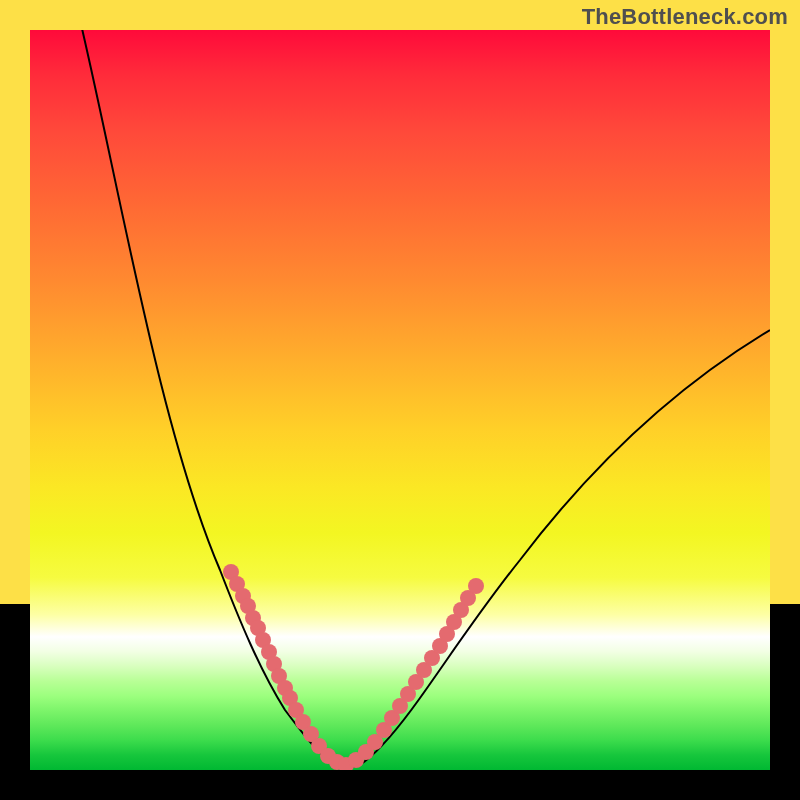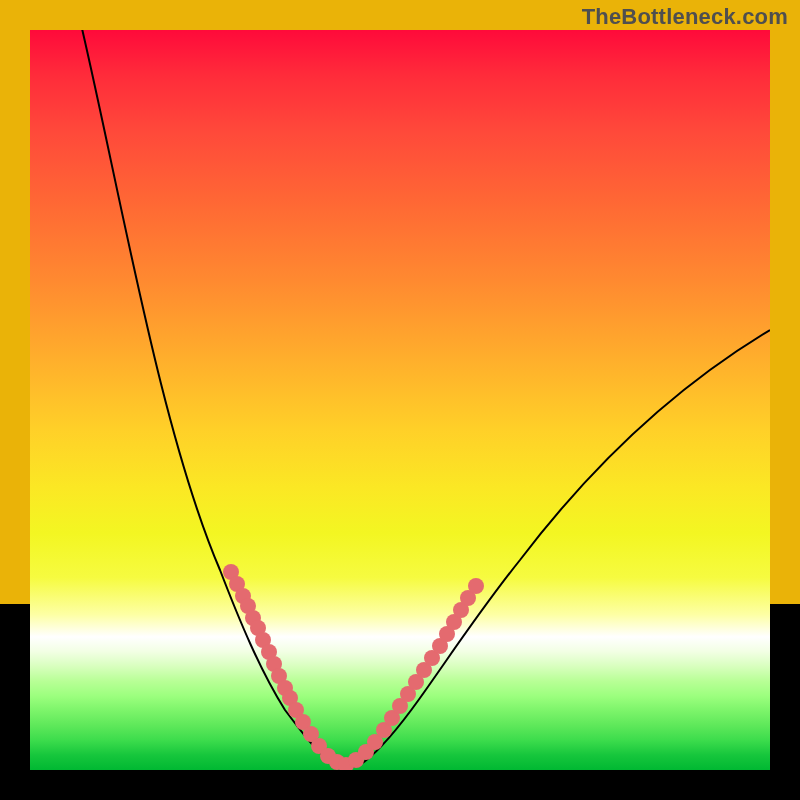--- a/index.html
+++ b/index.html
@@ -8,21 +8,21 @@
     width: 800px;
     height: 800px;
     background: #000;
     font-family: Arial, Helvetica, sans-serif;
     overflow: hidden;
   }
   .container {
     position: relative;
     width: 800px;
     height: 604px;
-    background: #eab308;
+    background: #fde047;
   }
   .watermark {
     position: absolute;
     top: 4px;
     right: 12px;
     color: #4f4f4f;
     font-size: 22px;
     font-weight: 600;
     letter-spacing: 0.2px;
     z-index: 50;

